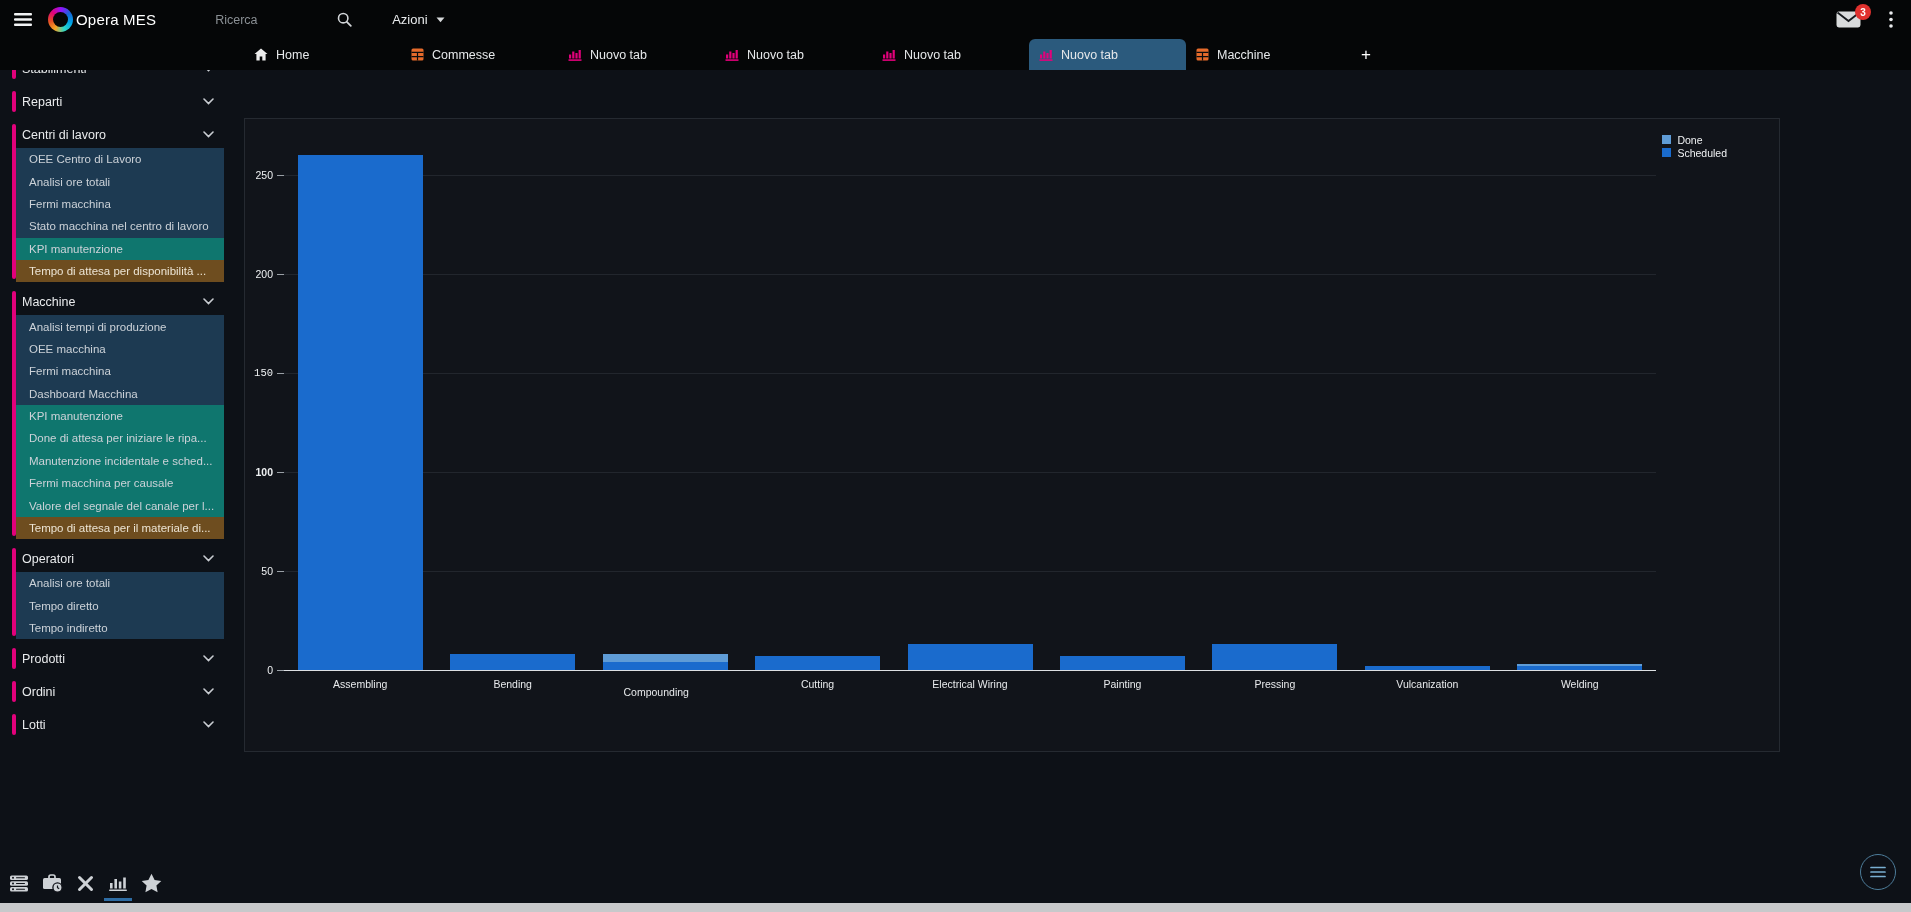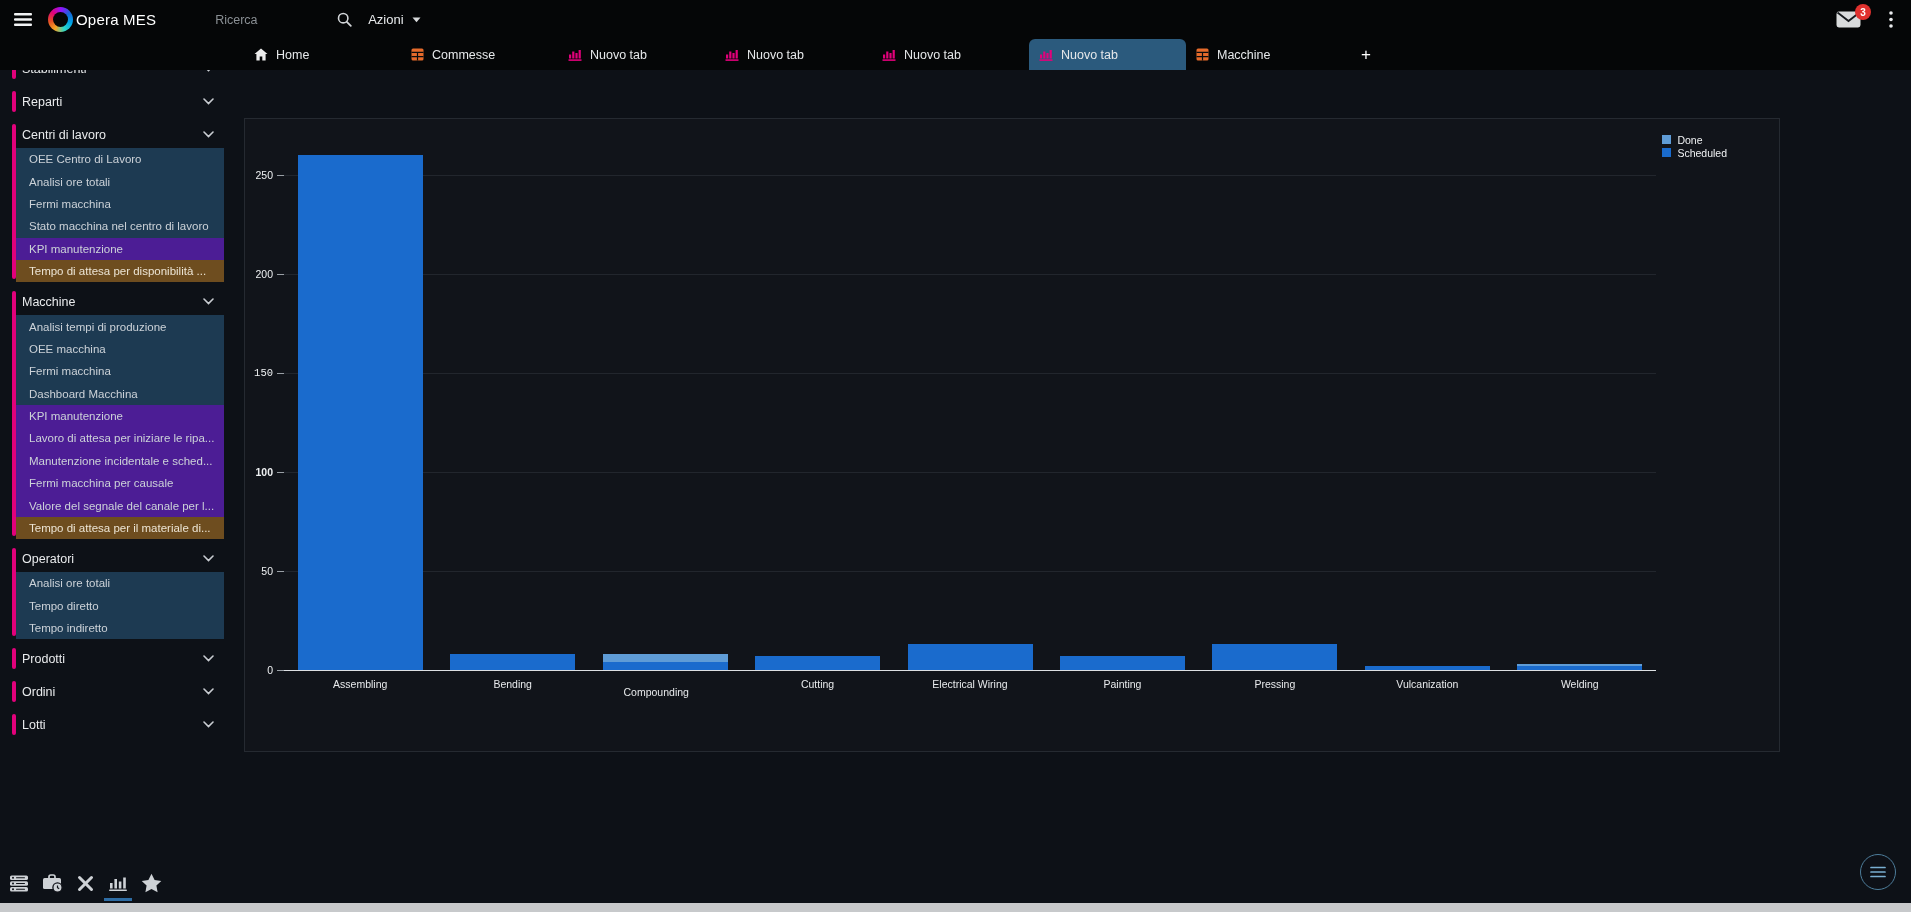--- a/index.html
+++ b/index.html
@@ -12,21 +12,21 @@
   .topbar { height:39px; background:#050607; display:flex; align-items:center; position:relative; z-index:5; }
   .hamburger { margin-left:14px; cursor:pointer; display:flex; }
   .logo { width:25px; height:25px; border-radius:50%; margin-left:16px; position:relative;
     background:conic-gradient(from 210deg,#f5a623,#e44d26,#e2017b,#9013fe,#1666d8,#00a1e4,#2bd9c8,#f5a623); }
   .logo::after { content:""; position:absolute; inset:5px; border-radius:50%; background:#050607; }
   .app-title { color:#ffffff; font-size:15px; margin-left:3px; letter-spacing:.2px; }
   .search-input { margin-left:57px; width:118px; background:transparent; border:none; outline:none;
     color:#dddddd; font-size:12.5px; font-family:"Liberation Sans",sans-serif; }
   .search-input::placeholder { color:#8a8f94; }
   .search-icon { margin-left:6px; display:flex; cursor:pointer; }
-  .actions { margin-left:16px; display:flex; align-items:center; gap:8px; color:#e8eaec; font-size:13px; cursor:pointer; }
+  .actions { margin-left:40px; display:flex; align-items:center; gap:8px; color:#e8eaec; font-size:13px; cursor:pointer; }
   .topbar-right { margin-left:auto; display:flex; align-items:center; gap:28px; margin-right:18px; }
   .mail { position:relative; cursor:pointer; display:flex; }
   .badge { position:absolute; top:-7px; right:-10px; width:16px; height:16px; border-radius:50%;
     color:#fff; font-size:10px; font-weight:bold; display:flex; align-items:center; justify-content:center; }
   .kebab { cursor:pointer; display:flex; }
   
   .tabrow { height:31px; background:#050607; display:flex; align-items:stretch; padding-left:244px; position:relative; z-index:4; }
   .tab { width:157px; display:flex; align-items:center; gap:8px; padding-left:10px; color:#e6e8ea; font-size:12.5px; cursor:pointer; white-space:nowrap; }
   .tab.active { background:#2b5a7d; border-radius:6px 6px 0 0; }
   .tab-icon { display:flex; }
@@ -34,21 +34,21 @@
   
   .sidebar { position:absolute; left:0; top:39px; bottom:0; width:224px; padding-top:16px; }
   .section { position:relative; margin-bottom:6px; }
   .accent { position:absolute; left:12px; top:3px; bottom:3px; width:4px; border-radius:2px; }
   .sec-header { height:27px; display:flex; align-items:center; padding-left:22px; padding-right:30px;
     color:#e9ebed; font-size:12.5px; position:relative; cursor:pointer; }
   .sec-chevron { position:absolute; right:10px; top:10px; }
   .item { height:22.4px; display:flex; align-items:center; margin-left:16px; padding-left:13px;
     font-size:11.5px; color:#ccd2d8; cursor:pointer; white-space:nowrap; overflow:hidden; }
   .item.blue  { background:#1d3a52; }
-  .item.gray  { background:#4c1d95; }
+  .item.gray  { background:#0f766e; }
   .item.brown { background:#6e4d1f; color:#ece4d4; }
   
   .content { position:absolute; left:224px; top:70px; right:0; bottom:0; }
   .chart-title { position:absolute; top:8px; left:20px; color:#ffffff; font-size:13px; }
   .panel { position:absolute; left:20px; top:48px; width:1536px; height:634px; background:#11141a; border:1px solid #252a31; }
   .gridline { position:absolute; left:39px; width:1372px; height:1px; background:#22262d; }
   .axisline { position:absolute; left:39px; width:1372px; height:1px; background:#dde0e3; z-index:3; }
   .tick { position:absolute; left:32px; width:7px; height:1px; background:#9aa0a6; }
   .ylabel { position:absolute; left:0; width:28px; text-align:right; color:#eef0f2; font-size:10.5px; }
   .bar { position:absolute; }
@@ -243,21 +243,21 @@
         <svg class="sec-chevron" width="11" height="7" viewBox="0 0 11 7">
           <path d="M1 1 L5.5 5.5 L10 1" fill="none" stroke="#c9cdd2" stroke-width="1.6" stroke-linecap="round"></path>
         </svg>
       </div>
       <div class="items">
         <div class="item blue">Analisi tempi di produzione</div>
         <div class="item blue">OEE macchina</div>
         <div class="item blue">Fermi macchina</div>
         <div class="item blue">Dashboard Macchina</div>
         <div class="item gray">KPI manutenzione</div>
-        <div class="item gray">Lavoro di attesa per iniziare le ripa...</div>
+        <div class="item gray">Done di attesa per iniziare le ripa...</div>
         <div class="item gray">Manutenzione incidentale e sched...</div>
         <div class="item gray">Fermi macchina per causale</div>
         <div class="item gray">Valore del segnale del canale per l...</div>
         <div class="item brown">Tempo di attesa per il materiale di...</div>
       </div>
     </div>
     <div class="section">
       <div class="accent" style="background:#e2017b"></div>
       <div class="sec-header">
         <span>Operatori</span>

